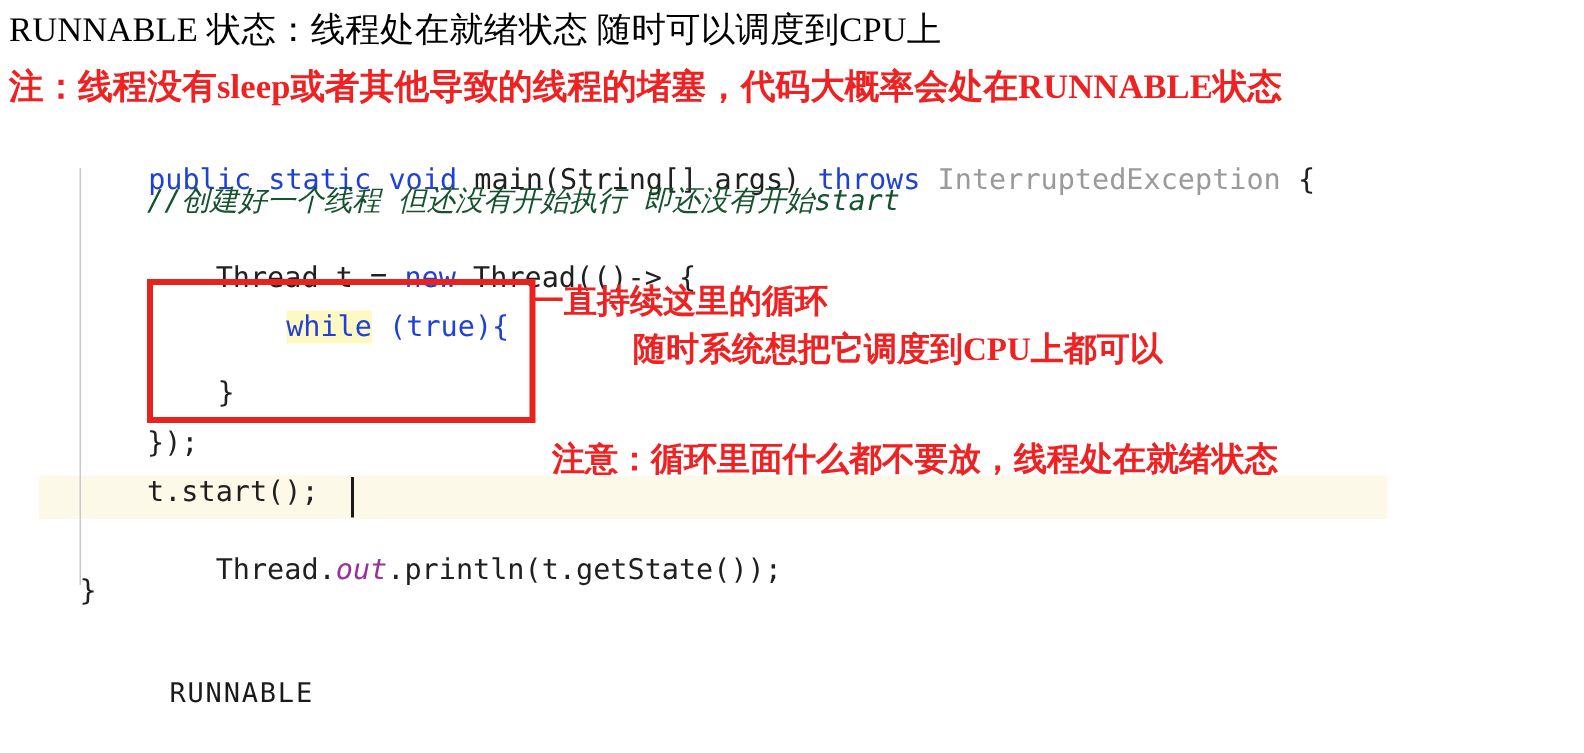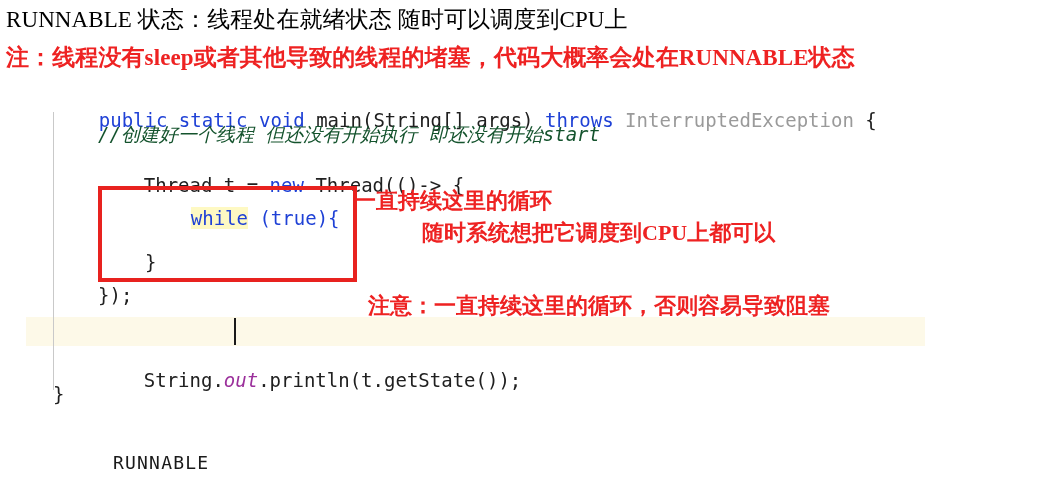--- a/index.html
+++ b/index.html
@@ -146,28 +146,29 @@
   <div id="loop-box"></div>
 
   <div class="code-line" style="left:145px; top:104px;">
     <span class="kw-hl">while</span><span class="kw"> (</span><span class="kw">true</span><span class="kw">){</span>
   </div>
 
   <div class="code-line" style="left:145px; top:167px;">}</div>
 
   <div class="code-line" style="left:98px; top:200px;">});</div>
 
+  <div class="code-line" style="left:98px; top:233px;">t.start();</div>
   <div id="caret"></div>
 
   <div class="code-line" style="left:98px; top:266px;">
-    <span>String.</span><span class="field">out</span><span>.println(t.getState());</span>
+    <span>Thread.</span><span class="field">out</span><span>.println(t.getState());</span>
   </div>
 
   <div class="code-line" style="left:53px; top:299px;">}</div>
 </div>
 
 <div class="anno" id="anno-loop-1">一直持续这里的循环</div>
 
 <div class="anno" id="anno-loop-2">随时系统想把它调度到CPU上都可以</div>
 
-<div class="anno" id="anno-warn">注意：一直持续这里的循环，否则容易导致阻塞</div>
+<div class="anno" id="anno-warn">注意：循环里面什么都不要放，线程处在就绪状态</div>
 
 <div id="console-output">RUNNABLE</div>
 
 </body></html>

